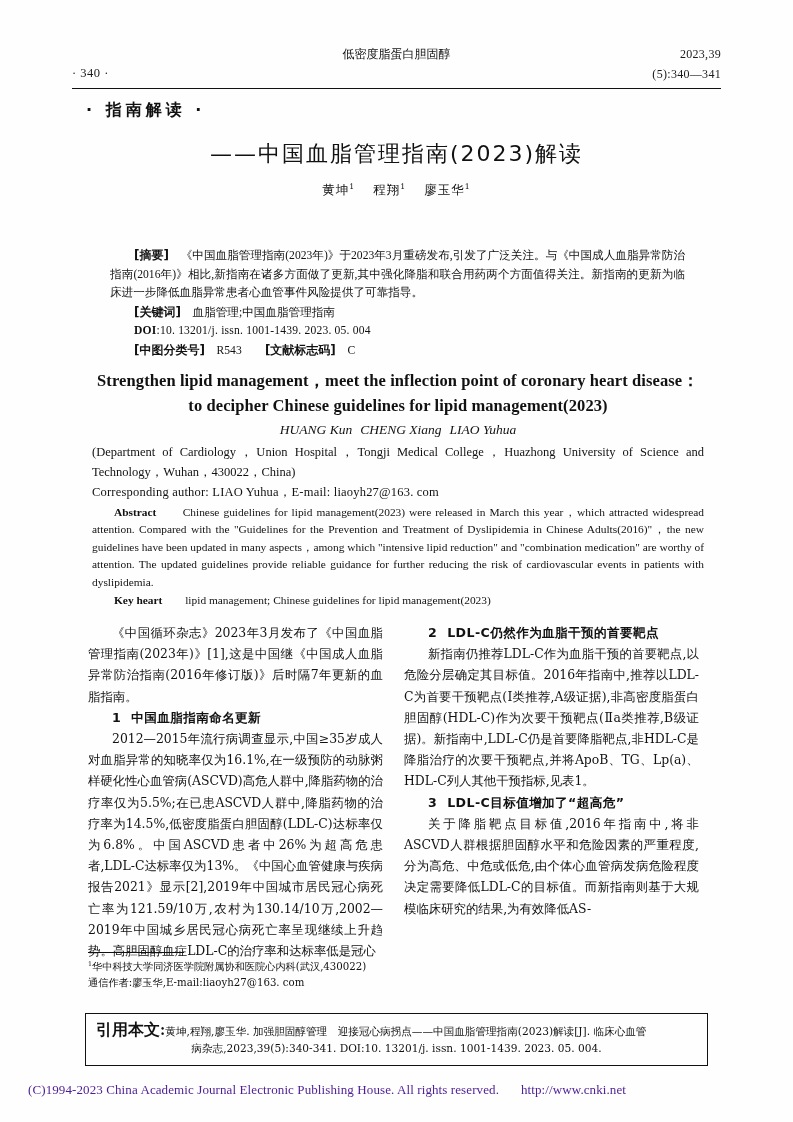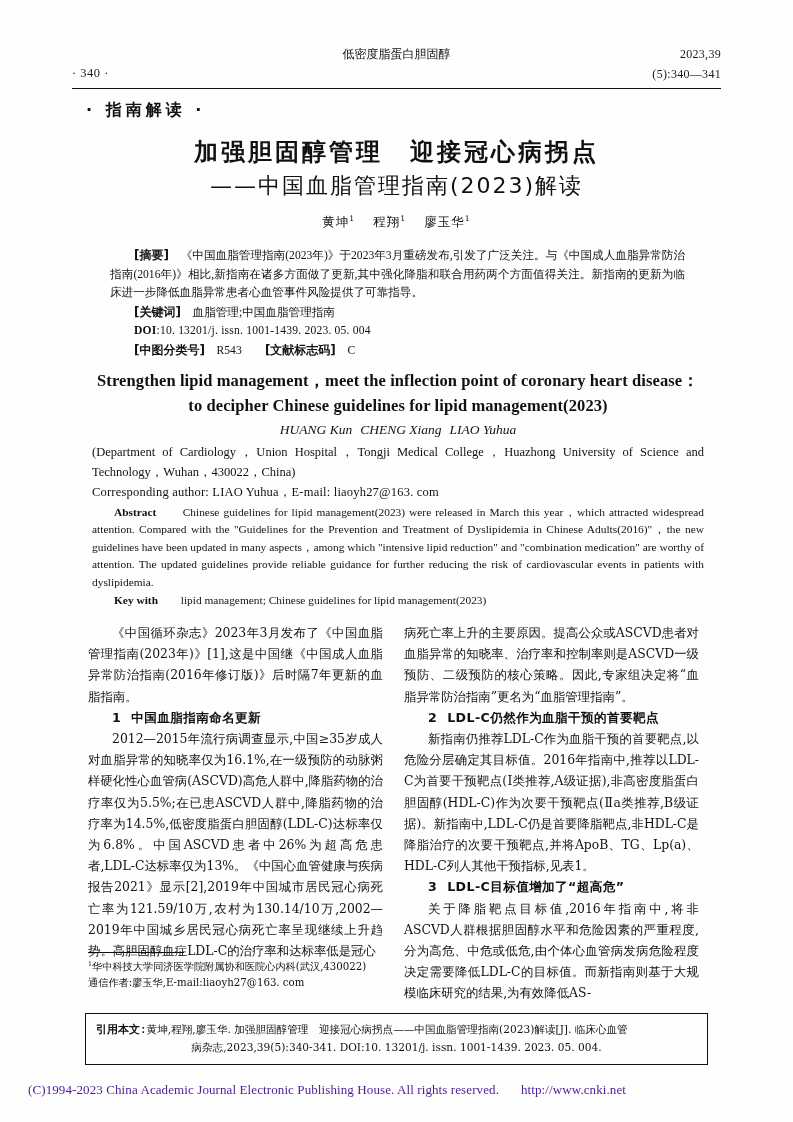--- a/index.html
+++ b/index.html
@@ -251,23 +251,23 @@
     padding: 7px 10px 8px 10px;
     box-sizing: border-box;
     font-family: "DejaVu Serif", serif;
     font-size: 10.6px;
     line-height: 17px;
     color: #111;
   }
   .citebox .line1 { text-align: left; }
   .citebox .line2 { text-align: center; }
   .citebox .ck {
-    font-family: Liberation Mono, monospace;
-    font-weight: bold;
-    font-size: 11px;
+    font-family: Liberation Serif, serif;
+    font-weight: bold;
+    font-size: 16px;
   }
 
   
   .cnki {
     position: absolute;
     left: 28px;
     top: 1082px;
     width: 740px;
     font-size: 13px;
     color: #4c1d95;
@@ -288,21 +288,20 @@
     <div class="right">
       <div class="vol">2023,39</div>
       <div class="iss">(5):340—341</div>
     </div>
   </div>
   <div class="rule-head"></div>
 
   <div class="colname">· 指南解读 ·</div>
 
   <div class="titleblock">
-    <div class="title-cn-1">加强胆固醇管理　迎接冠心病拐点</div>
     <div class="title-cn-2">——中国血脂管理指南(2023)解读</div>
     <div class="authors-cn">
       <span class="au"><span>黄坤</span><sup>1</sup></span><span class="au"><span>程翔</span><sup>1</sup></span><span class="au"><span>廖玉华</span><sup>1</sup></span>
     </div>
   </div>
 
   <div class="cnmeta">
     <p class="ind"><span class="lbl">[摘要]</span>　<span>《中国血脂管理指南(2023年)》于2023年3月重磅发布,引发了广泛关注。与《中国成人血脂异常防治指南(2016年)》相比,新指南在诸多方面做了更新,其中强化降脂和联合用药两个方面值得关注。新指南的更新为临床进一步降低血脂异常患者心血管事件风险提供了可靠指导。</span></p>
     <p class="ind"><span class="lbl">[关键词]</span>　<span>血脂管理;中国血脂管理指南</span></p>
     <p class="ind doi-line"><span class="doi-k">DOI</span><span>:10. 13201/j. issn. 1001-1439. 2023. 05. 004</span></p>
@@ -310,31 +309,30 @@
   </div>
 
   <div class="enblock">
     <div class="en-title">Strengthen lipid management，meet the inflection point of coronary heart disease：to decipher Chinese guidelines for lipid management(2023)</div>
     <div class="en-authors">
       <span class="au">HUANG Kun</span><span class="au">CHENG Xiang</span><span class="au">LIAO Yuhua</span>
     </div>
     <div class="en-aff">(Department of Cardiology，Union Hospital，Tongji Medical College，Huazhong University of Science and Technology，Wuhan，430022，China)</div>
     <div class="en-corr">Corresponding author: LIAO Yuhua，E-mail: liaoyh27@163. com</div>
     <div class="en-abs"><span class="b">Abstract</span>　　<span>Chinese guidelines for lipid management(2023) were released in March this year，which attracted widespread attention. Compared with the "Guidelines for the Prevention and Treatment of Dyslipidemia in Chinese Adults(2016)"，the new guidelines have been updated in many aspects，among which "intensive lipid reduction" and "combination medication" are worthy of attention. The updated guidelines provide reliable guidance for further reducing the risk of cardiovascular events in patients with dyslipidemia.</span></div>
-    <div class="en-kw"><span class="b">Key with</span>　　<span>lipid management; Chinese guidelines for lipid management(2023)</span></div>
+    <div class="en-kw"><span class="b">Key heart</span>　　<span>lipid management; Chinese guidelines for lipid management(2023)</span></div>
   </div>
 
   <div class="body-col col-left">
     <p>《中国循环杂志》2023年3月发布了《中国血脂管理指南(2023年)》[1],这是中国继《中国成人血脂异常防治指南(2016年修订版)》后时隔7年更新的血脂指南。</p>
     <p class="sechead"><span class="num">1</span><span>中国血脂指南命名更新</span></p>
     <p>2012—2015年流行病调查显示,中国≥35岁成人对血脂异常的知晓率仅为16.1%,在一级预防的动脉粥样硬化性心血管病(ASCVD)高危人群中,降脂药物的治疗率仅为5.5%;在已患ASCVD人群中,降脂药物的治疗率为14.5%,低密度脂蛋白胆固醇(LDL-C)达标率仅为6.8%。中国ASCVD患者中26%为超高危患者,LDL-C达标率仅为13%。《中国心血管健康与疾病报告2021》显示[2],2019年中国城市居民冠心病死亡率为121.59/10万,农村为130.14/10万,2002—2019年中国城乡居民冠心病死亡率呈现继续上升趋势。高胆固醇血症LDL-C的治疗率和达标率低是冠心</p>
   </div>
 
   <div class="body-col col-right">
-    <p class="noind">病死亡率上升的主要原因。提高公众或ASCVD患者对血脂异常的知晓率、治疗率和控制率则是ASCVD一级预防、二级预防的核心策略。因此,专家组决定将“血脂异常防治指南”更名为“血脂管理指南”。</p>
     <p class="sechead"><span class="num">2</span><span>LDL-C仍然作为血脂干预的首要靶点</span></p>
     <p>新指南仍推荐LDL-C作为血脂干预的首要靶点,以危险分层确定其目标值。2016年指南中,推荐以LDL-C为首要干预靶点(Ⅰ类推荐,A级证据),非高密度脂蛋白胆固醇(HDL-C)作为次要干预靶点(Ⅱa类推荐,B级证据)。新指南中,LDL-C仍是首要降脂靶点,非HDL-C是降脂治疗的次要干预靶点,并将ApoB、TG、Lp(a)、HDL-C列人其他干预指标,见表1。</p>
     <p class="sechead"><span class="num">3</span><span>LDL-C目标值增加了“超高危”</span></p>
     <p>关于降脂靶点目标值,2016年指南中,将非ASCVD人群根据胆固醇水平和危险因素的严重程度,分为高危、中危或低危,由个体心血管病发病危险程度决定需要降低LDL-C的目标值。而新指南则基于大规模临床研究的结果,为有效降低AS-</p>
   </div>
 
   <div class="footnote">
     <div class="fn-rule"></div>
     <p><sup>1</sup><span>华中科技大学同济医学院附属协和医院心内科(武汉,430022)</span></p>
     <p>通信作者:廖玉华,E-mail:liaoyh27@163. com</p>

